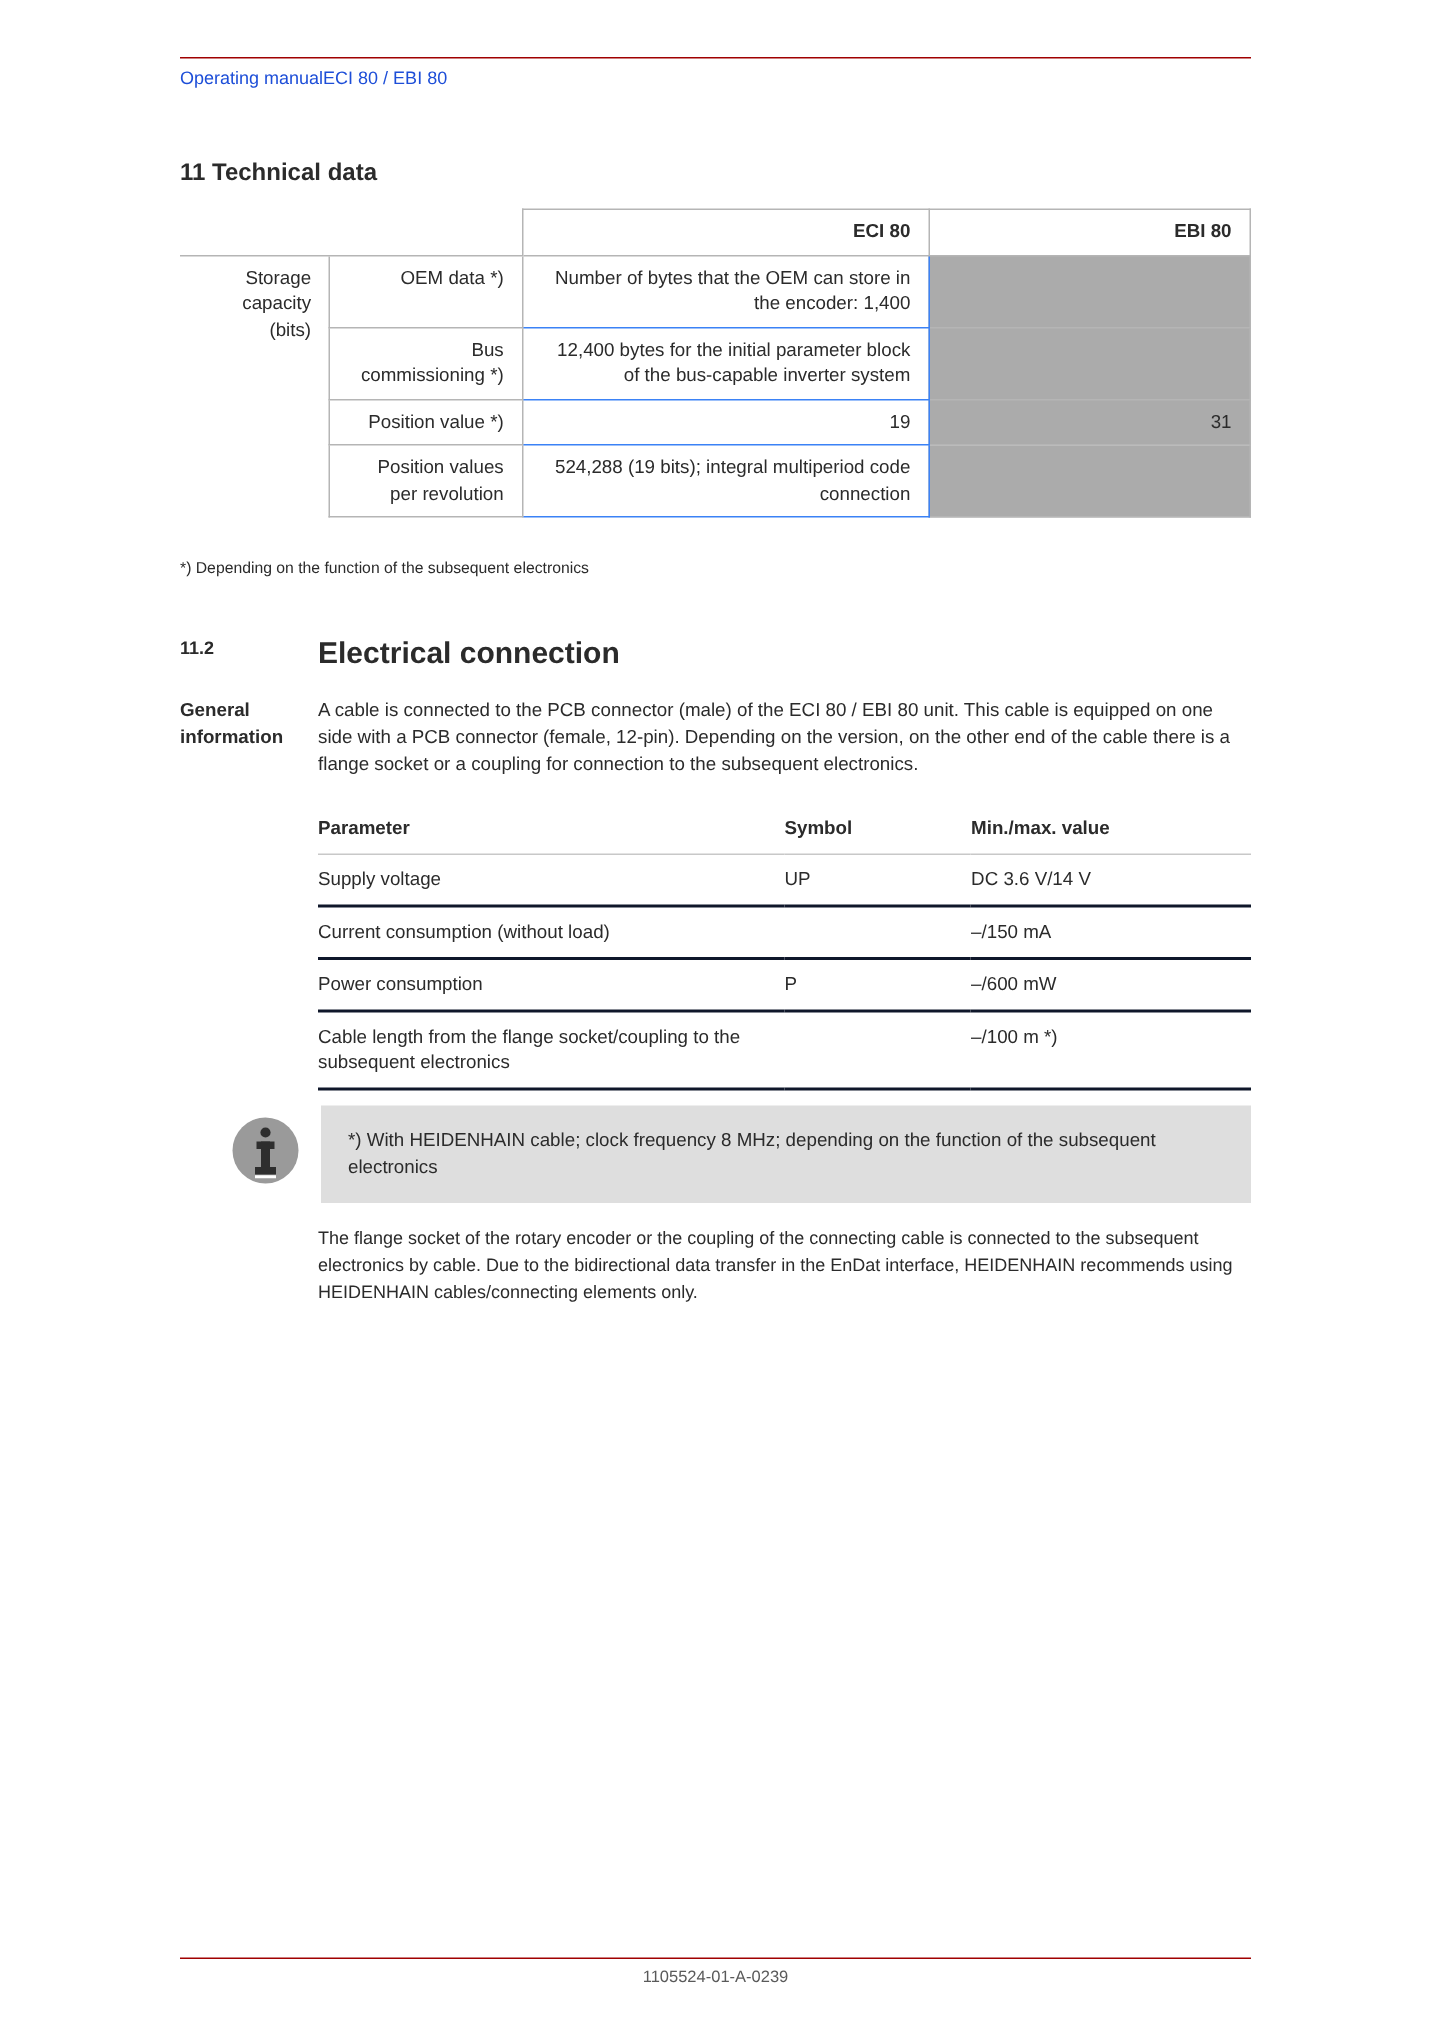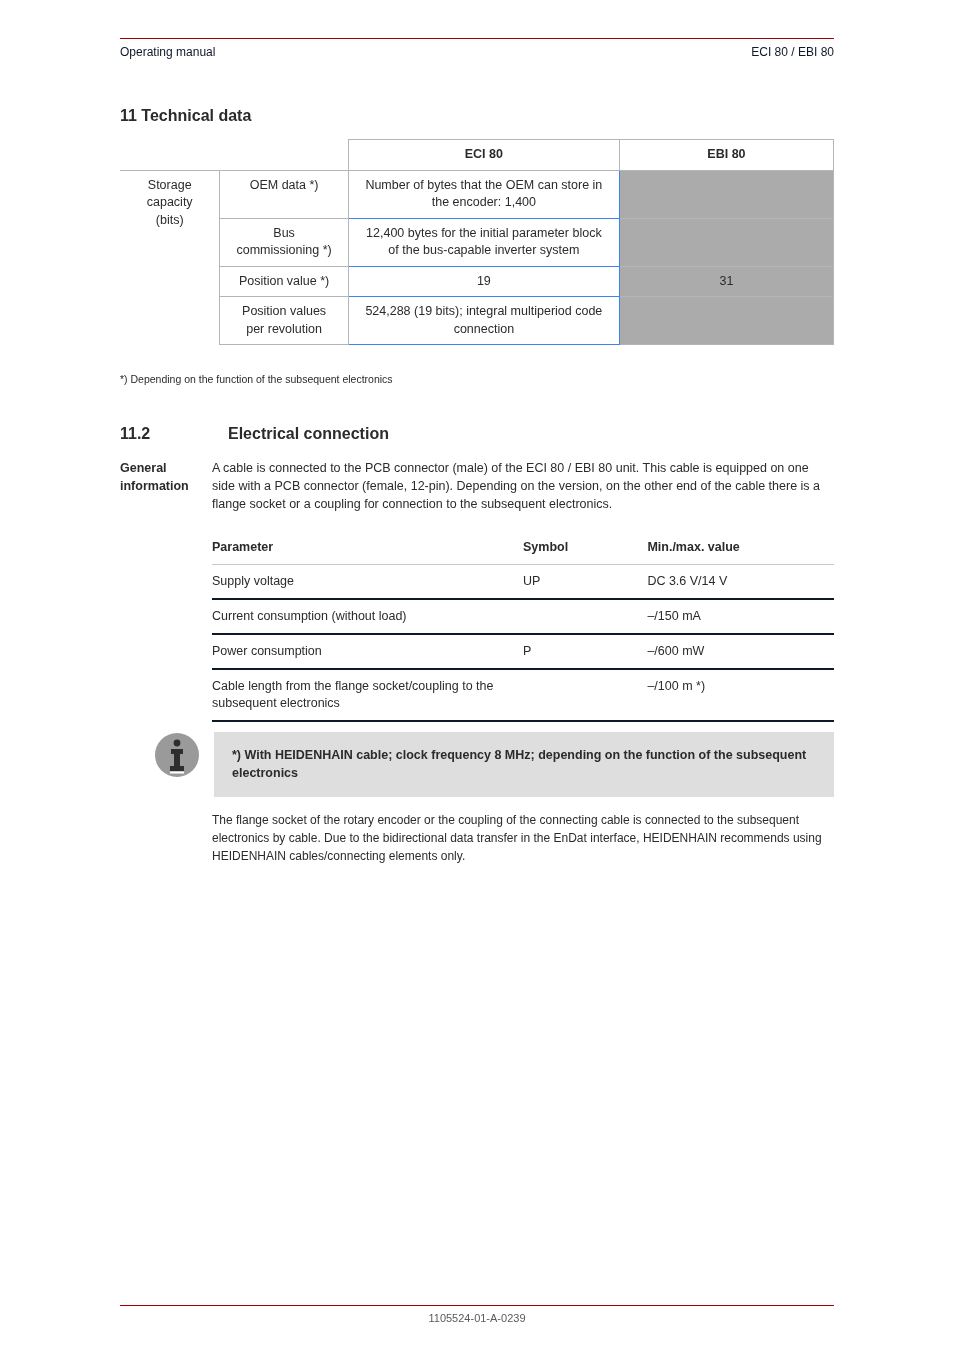--- a/index.html
+++ b/index.html
@@ -14,41 +14,41 @@
   .page {
     padding: 30px 120px 0 120px;
   }
   .top-rule {
     border: none;
     border-top: 1px solid #a00000;
     margin: 8px 0 6px 0;
   }
   .header {
     display: flex;
-    justify-content: space-between;
+    justify-content: flex-start;
     font-size: 12px;
-    color: #0f172a;
+    color: #1d4ed8;
     margin-bottom: 48px;
   }
   .section-heading {
     font-size: 16px;
     font-weight: bold;
     margin-bottom: 14px;
   }
 
   
   .tbl1 {
     width: 100%;
     border-collapse: collapse;
     font-size: 12.5px;
     line-height: 1.4;
     margin-bottom: 28px;
   }
   .tbl1 th, .tbl1 td {
-    text-align: center;
+    text-align: right;
     vertical-align: top;
     padding: 6px 12px;
   }
   .tbl1 thead th {
     font-weight: bold;
     border-bottom: 1px solid #b5b5b5;
   }
   .tbl1 thead th.c2 { border: 1px solid #b5b5b5; border-bottom: 1px solid #b5b5b5; }
   .tbl1 thead th.c3 { border: 1px solid #b5b5b5; }
   .tbl1 tbody td.c0 { border-bottom: 0; }
@@ -63,22 +63,22 @@
   .note-small {
     font-size: 10.5px;
     margin-bottom: 40px;
   }
 
   .subheading-row {
     display: flex;
     gap: 22px;
     margin-bottom: 16px;
   }
-  .sub-num { font-size: 16px; font-weight: bold; width: 70px; }
-  .sub-title { font-size: 16px; font-weight: bold; margin-left: 16px; }
+  .sub-num { font-size: 12px; font-weight: bold; width: 70px; }
+  .sub-title { font-size: 20px; font-weight: bold; }
 
   .paragraph-block {
     display: flex;
     gap: 22px;
     margin-bottom: 18px;
     font-size: 12.5px;
     line-height: 1.45;
   }
   .label-col { width: 70px; font-weight: bold; flex-shrink: 0; }
   .text-col { flex: 1; }
@@ -98,24 +98,23 @@
     border-bottom: 2px solid #0f172a;
   }
   .tbl2 thead th { font-weight: bold; border-bottom: 1px solid #c8c8c8; }
   .tbl2 col.t2c0 { width: 50%; }
   .tbl2 col.t2c1 { width: 20%; }
   .tbl2 col.t2c2 { width: 30%; }
 
   
   .info-wrap {
     display: flex;
-    align-items: flex-start;
+    align-items: center;
     gap: 14px;
     margin: 10px 0 0 34px;
-    font-weight: bold;
   }
   .info-content {
     flex: 1;
     background: #dedede;
     padding: 14px 18px;
     font-size: 12.5px;
     line-height: 1.5;
   }
   .info-icon { flex-shrink: 0; }
 

